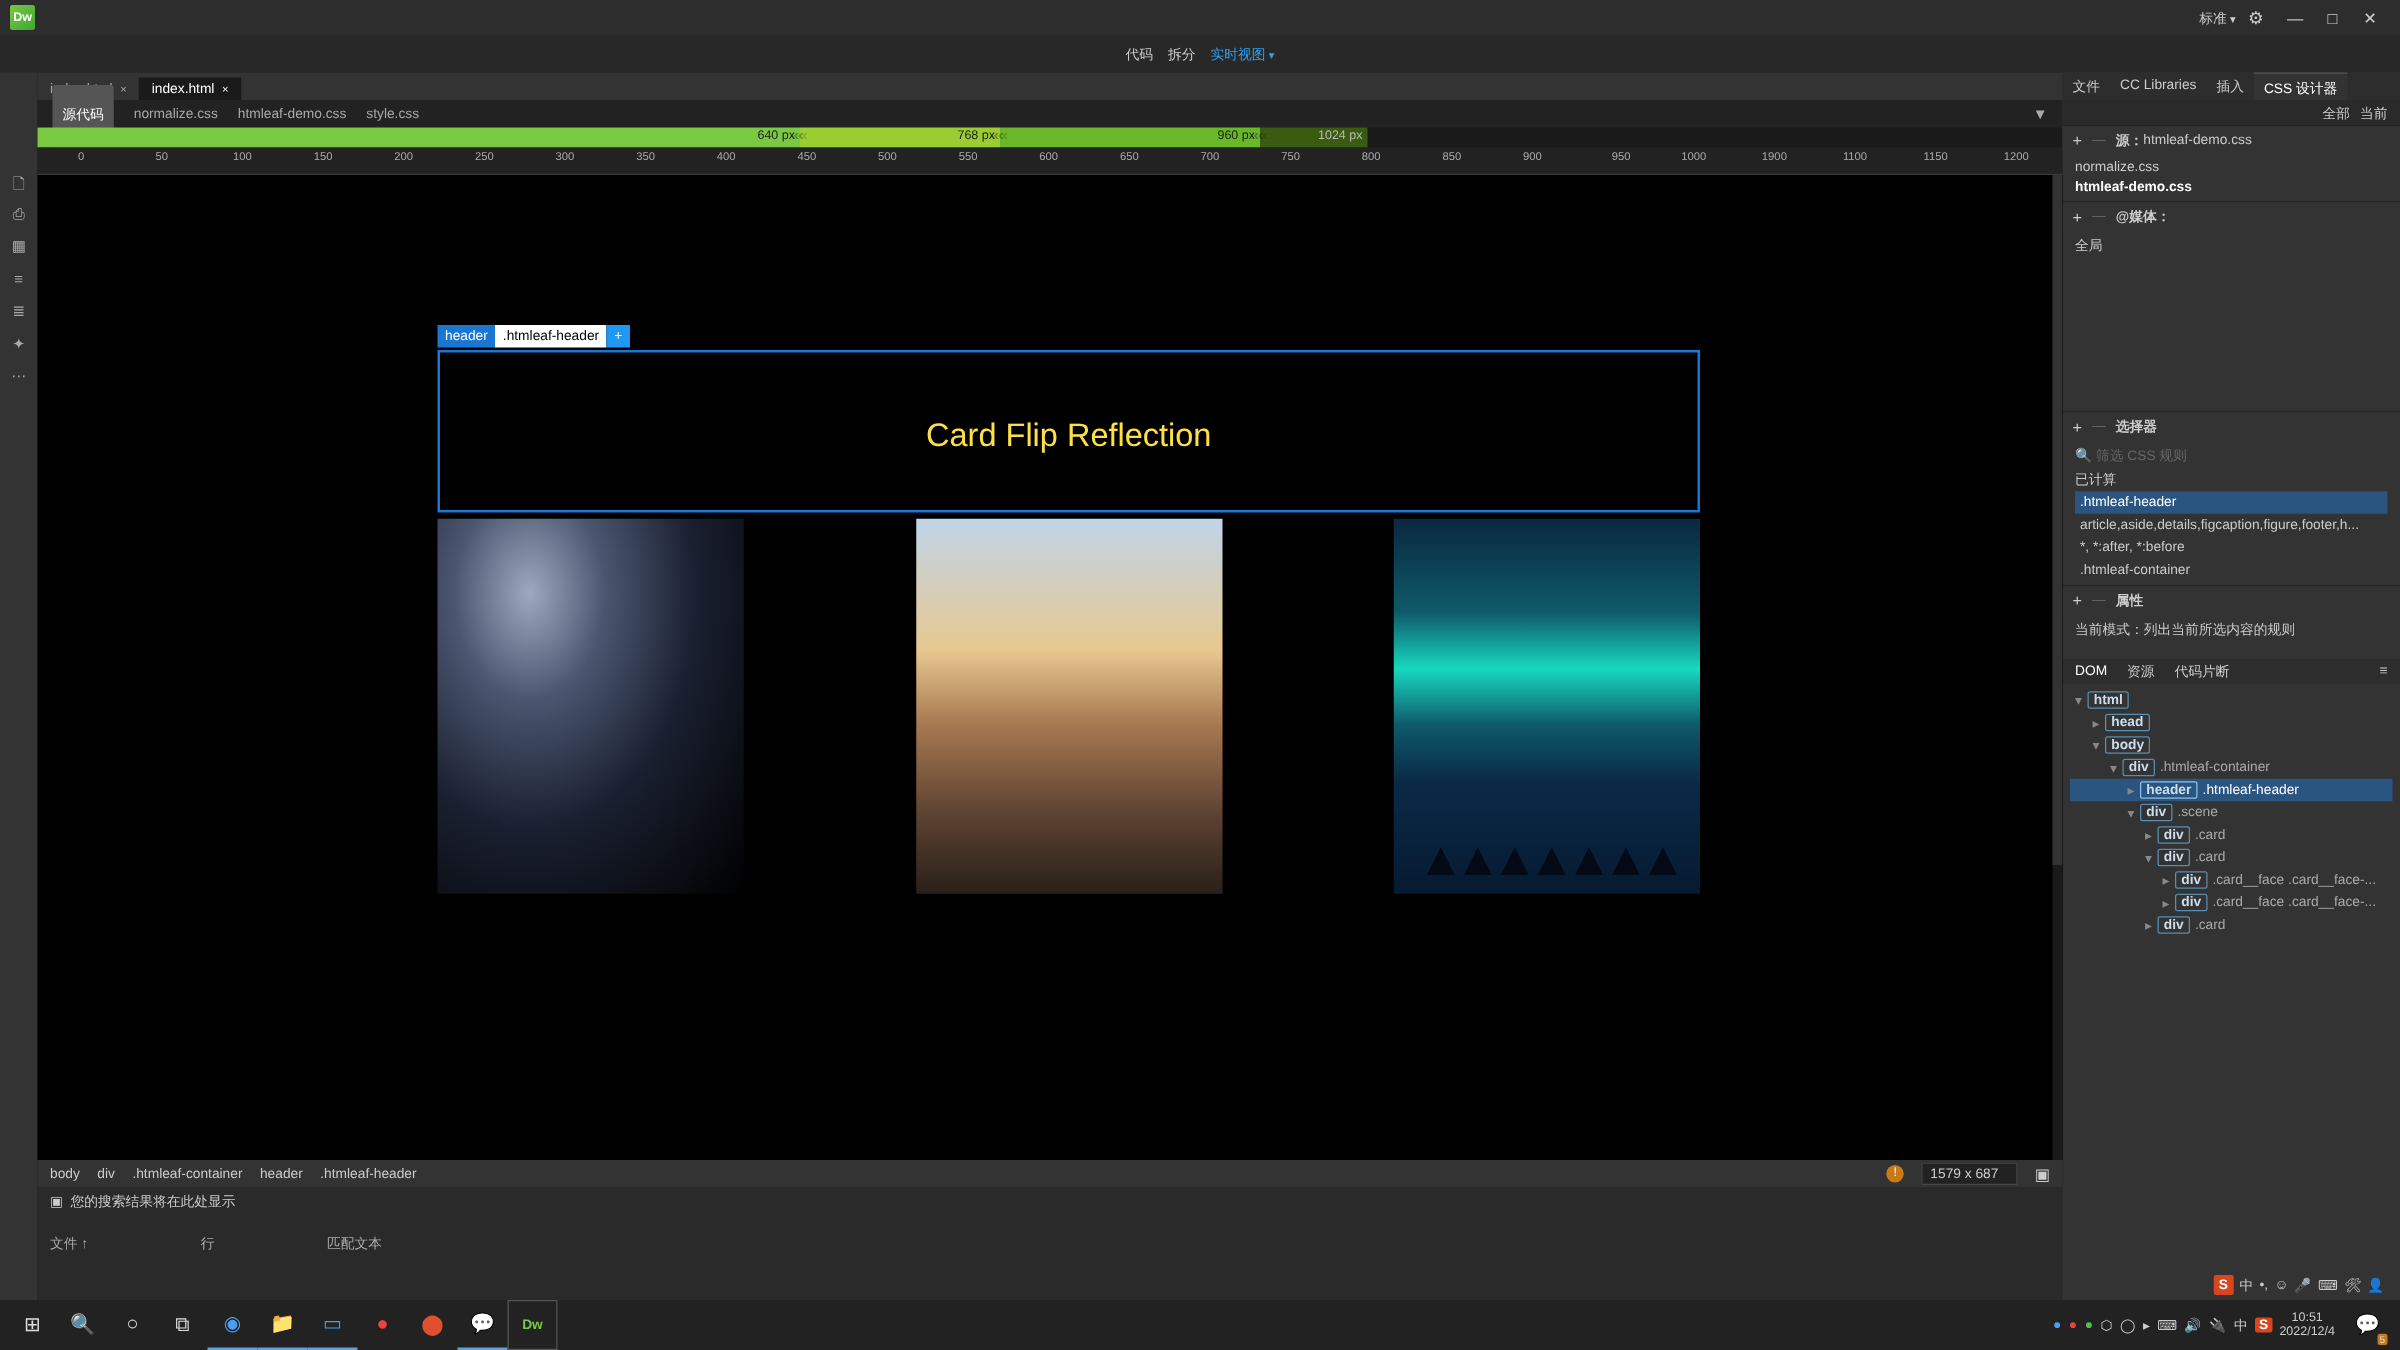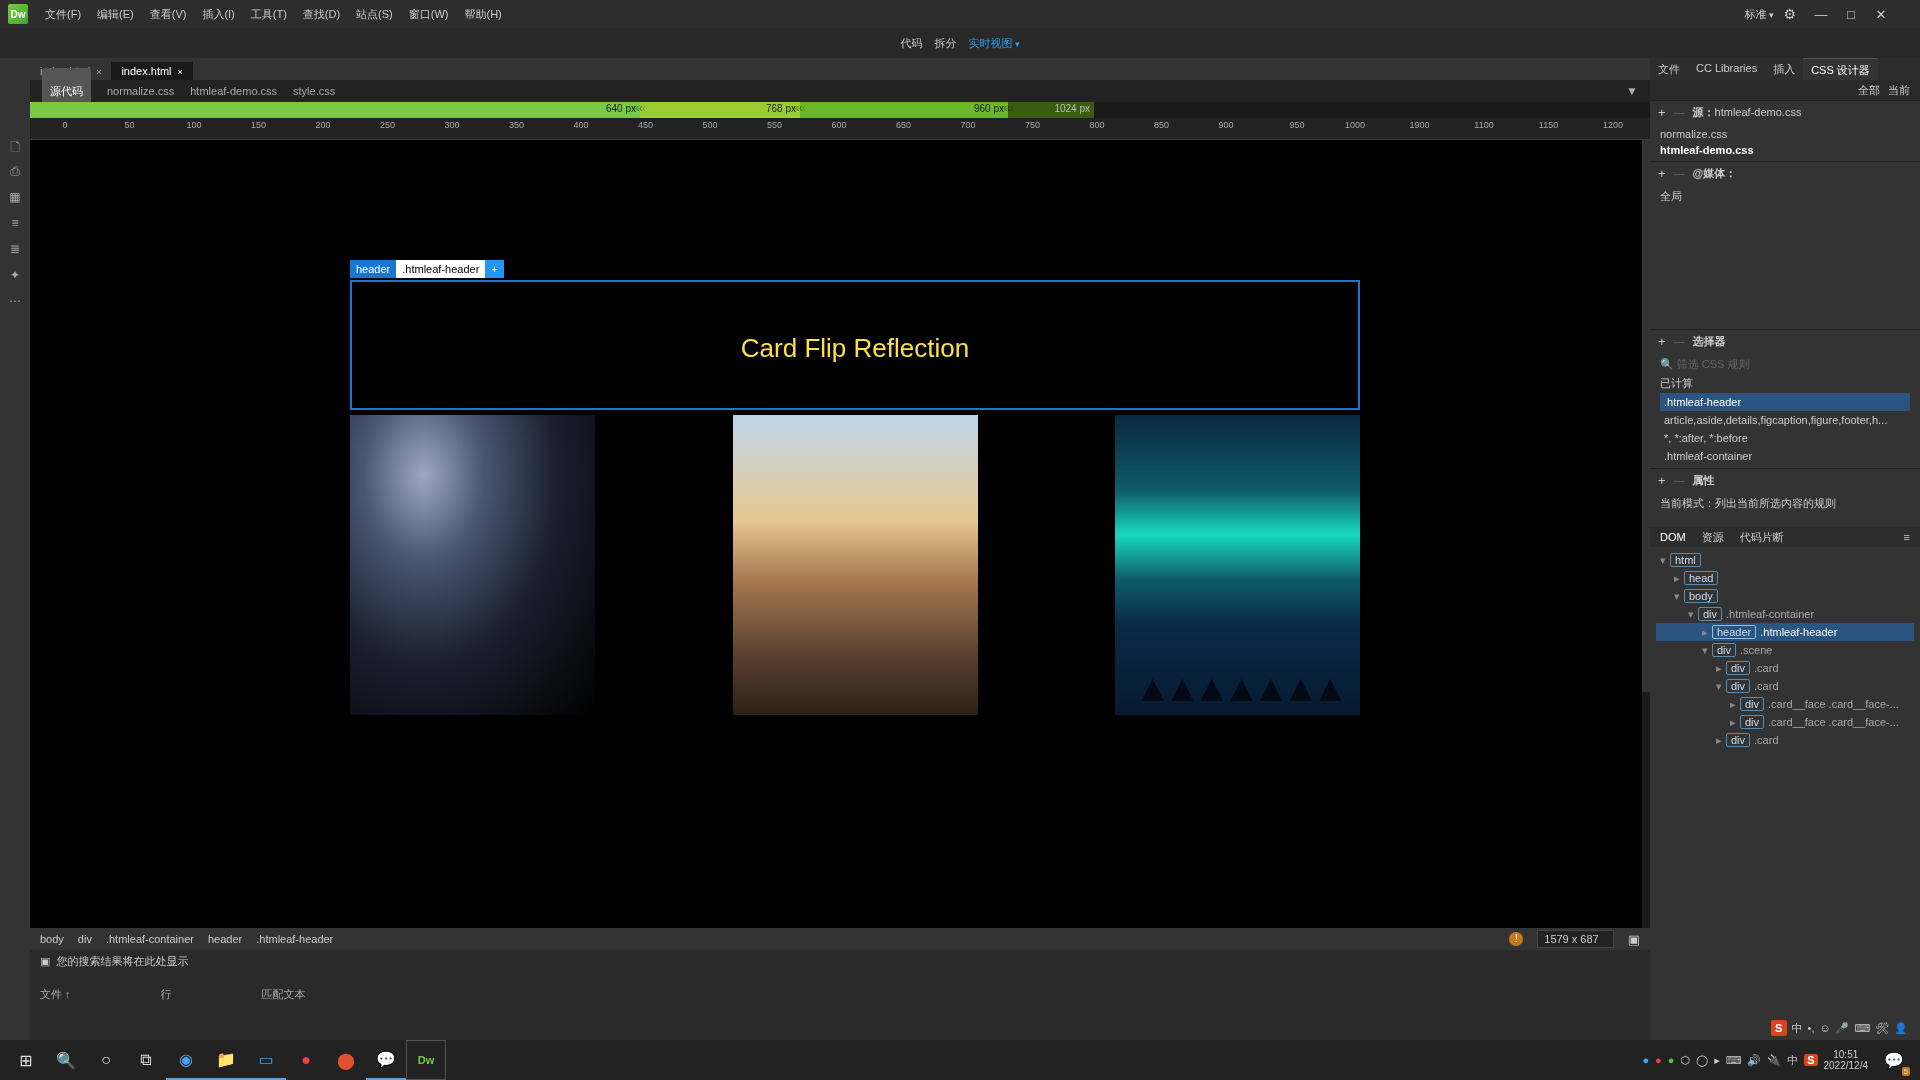--- a/index.html
+++ b/index.html
@@ -1,21 +1,21 @@
 <!DOCTYPE html>
 <html><head>
 <meta charset="utf-8">
 <style>
 * { box-sizing: border-box; margin: 0; padding: 0; font-family: "Microsoft YaHei", Arial, sans-serif; }
 body { background: #2a2a2a; color: #ccc; font-size: 11px; overflow: hidden; width: 1920px; height: 1080px; transform-origin: top left; }
 .titlebar { height: 28px; background: #2d2d2d; display: flex; align-items: center; padding-left: 8px; }
 .logo { width: 20px; height: 20px; background: linear-gradient(135deg,#7ac943,#3fa535); color: #fff; font-weight: bold; font-size: 10px; display: flex; align-items: center; justify-content: center; border-radius: 2px; margin-right: 10px; }
 .menubar { display: flex; gap: 2px; }
 .menubar span { padding: 4px 7px; cursor: pointer; }
-.titlebar-right { margin-left: auto; display: flex; align-items: center; gap: 10px; padding-right: 24px; }
+.titlebar-right { margin-left: auto; display: flex; align-items: center; gap: 10px; padding-right: 9px; }
 .std-label { font-size: 11px; }
 .gear-icon::before { content: "⚙"; font-size: 14px; }
 .winctl { display: flex; }
 .winctl div { width: 30px; text-align: center; cursor: pointer; font-size: 13px; }
 .topview { height: 30px; background: #282828; display: flex; align-items: center; justify-content: center; gap: 12px; }
 .topview span { cursor: pointer; }
 .topview .active { color: #2e9fef; }
 .drop::after { content: " ▾"; font-size: 9px; }
 .main { display: flex; height: 1002px; }
 .leftbar { width: 30px; background: #333; display: flex; flex-direction: column; align-items: center; padding-top: 80px; gap: 8px; }
@@ -84,50 +84,39 @@
 .sel-list .row { padding: 3px 4px; }
 .sel-list .row.hl { background: #2a5580; color: #fff; }
 .rp-fill { flex: 1; }
 .dom-tabs { height: 20px; background: #2d2d2d; display: flex; align-items: center; gap: 16px; padding: 0 10px; margin-top: 11px; }
 .dom-tabs span { cursor: pointer; }
 .dom-tabs .active { color: #fff; }
 .dom-tabs .menu { margin-left: auto; }
 .dom-tree { padding: 4px 6px; font-size: 11px; overflow: auto; height: 260px; }
 .dn { display: flex; align-items: center; padding: 2px 0; cursor: pointer; white-space: nowrap; }
 .dn .tw { width: 10px; display: inline-block; color: #888; }
-.dn .tag { border: 1px solid #5a8db0; color: #cde; padding: 0 4px; border-radius: 2px; margin-right: 4px; }
+.dn .tag { border: 1px solid #5a8db0; color: #cde; padding: 0 4px; border-radius: 2px; margin-right: 4px; font-weight: bold; }
 .dn .cl { color: #aaa; }
 .dn.sel { background: #2a5580; }
 .dn.sel .tag { border-color: #8fc0e8; background: #2a5580; }
 .dn.sel .cl { color: #fff; }
 .taskbar { position: fixed; bottom: 0; left: 0; right: 0; height: 40px; background: #222; display: flex; align-items: center; padding: 0 6px; }
 .taskbar .tb { width: 40px; height: 40px; display: flex; align-items: center; justify-content: center; cursor: pointer; font-size: 16px; color: #ddd; }
 .taskbar .tb.active { border-bottom: 2px solid #64a0d8; }
 .taskbar .sp { flex: 1; }
 .taskbar .tray { display: flex; align-items: center; gap: 6px; font-size: 11px; }
 .taskbar .clock { display: flex; flex-direction: column; align-items: center; font-size: 10px; margin: 0 6px; }
 .ime-badge { position: fixed; right: 8px; bottom: 42px; background: #333; border-radius: 3px; display: flex; align-items: center; padding: 2px 4px; gap: 5px; font-size: 11px; }
 .ime-badge .s { background: #d8451e; color: #fff; width: 16px; height: 16px; border-radius: 2px; text-align: center; line-height: 16px; font-weight: bold; }
 </style>
 </head>
 <body>
 
 <div class="titlebar">
   <div class="logo">Dw</div>
-  <div class="menubar" id="menubar">
-      <span>文件(F)</span>
-      <span>编辑(E)</span>
-      <span>查看(V)</span>
-      <span>插入(I)</span>
-      <span>工具(T)</span>
-      <span>查找(D)</span>
-      <span>站点(S)</span>
-      <span>窗口(W)</span>
-      <span>帮助(H)</span>
-    </div>
   <div class="titlebar-right">
     <span class="std-label drop">标准</span>
     <span class="gear-icon"></span>
     <div class="winctl">
       <div>—</div>
       <div>□</div>
       <div>✕</div>
     </div>
   </div>
 </div>

